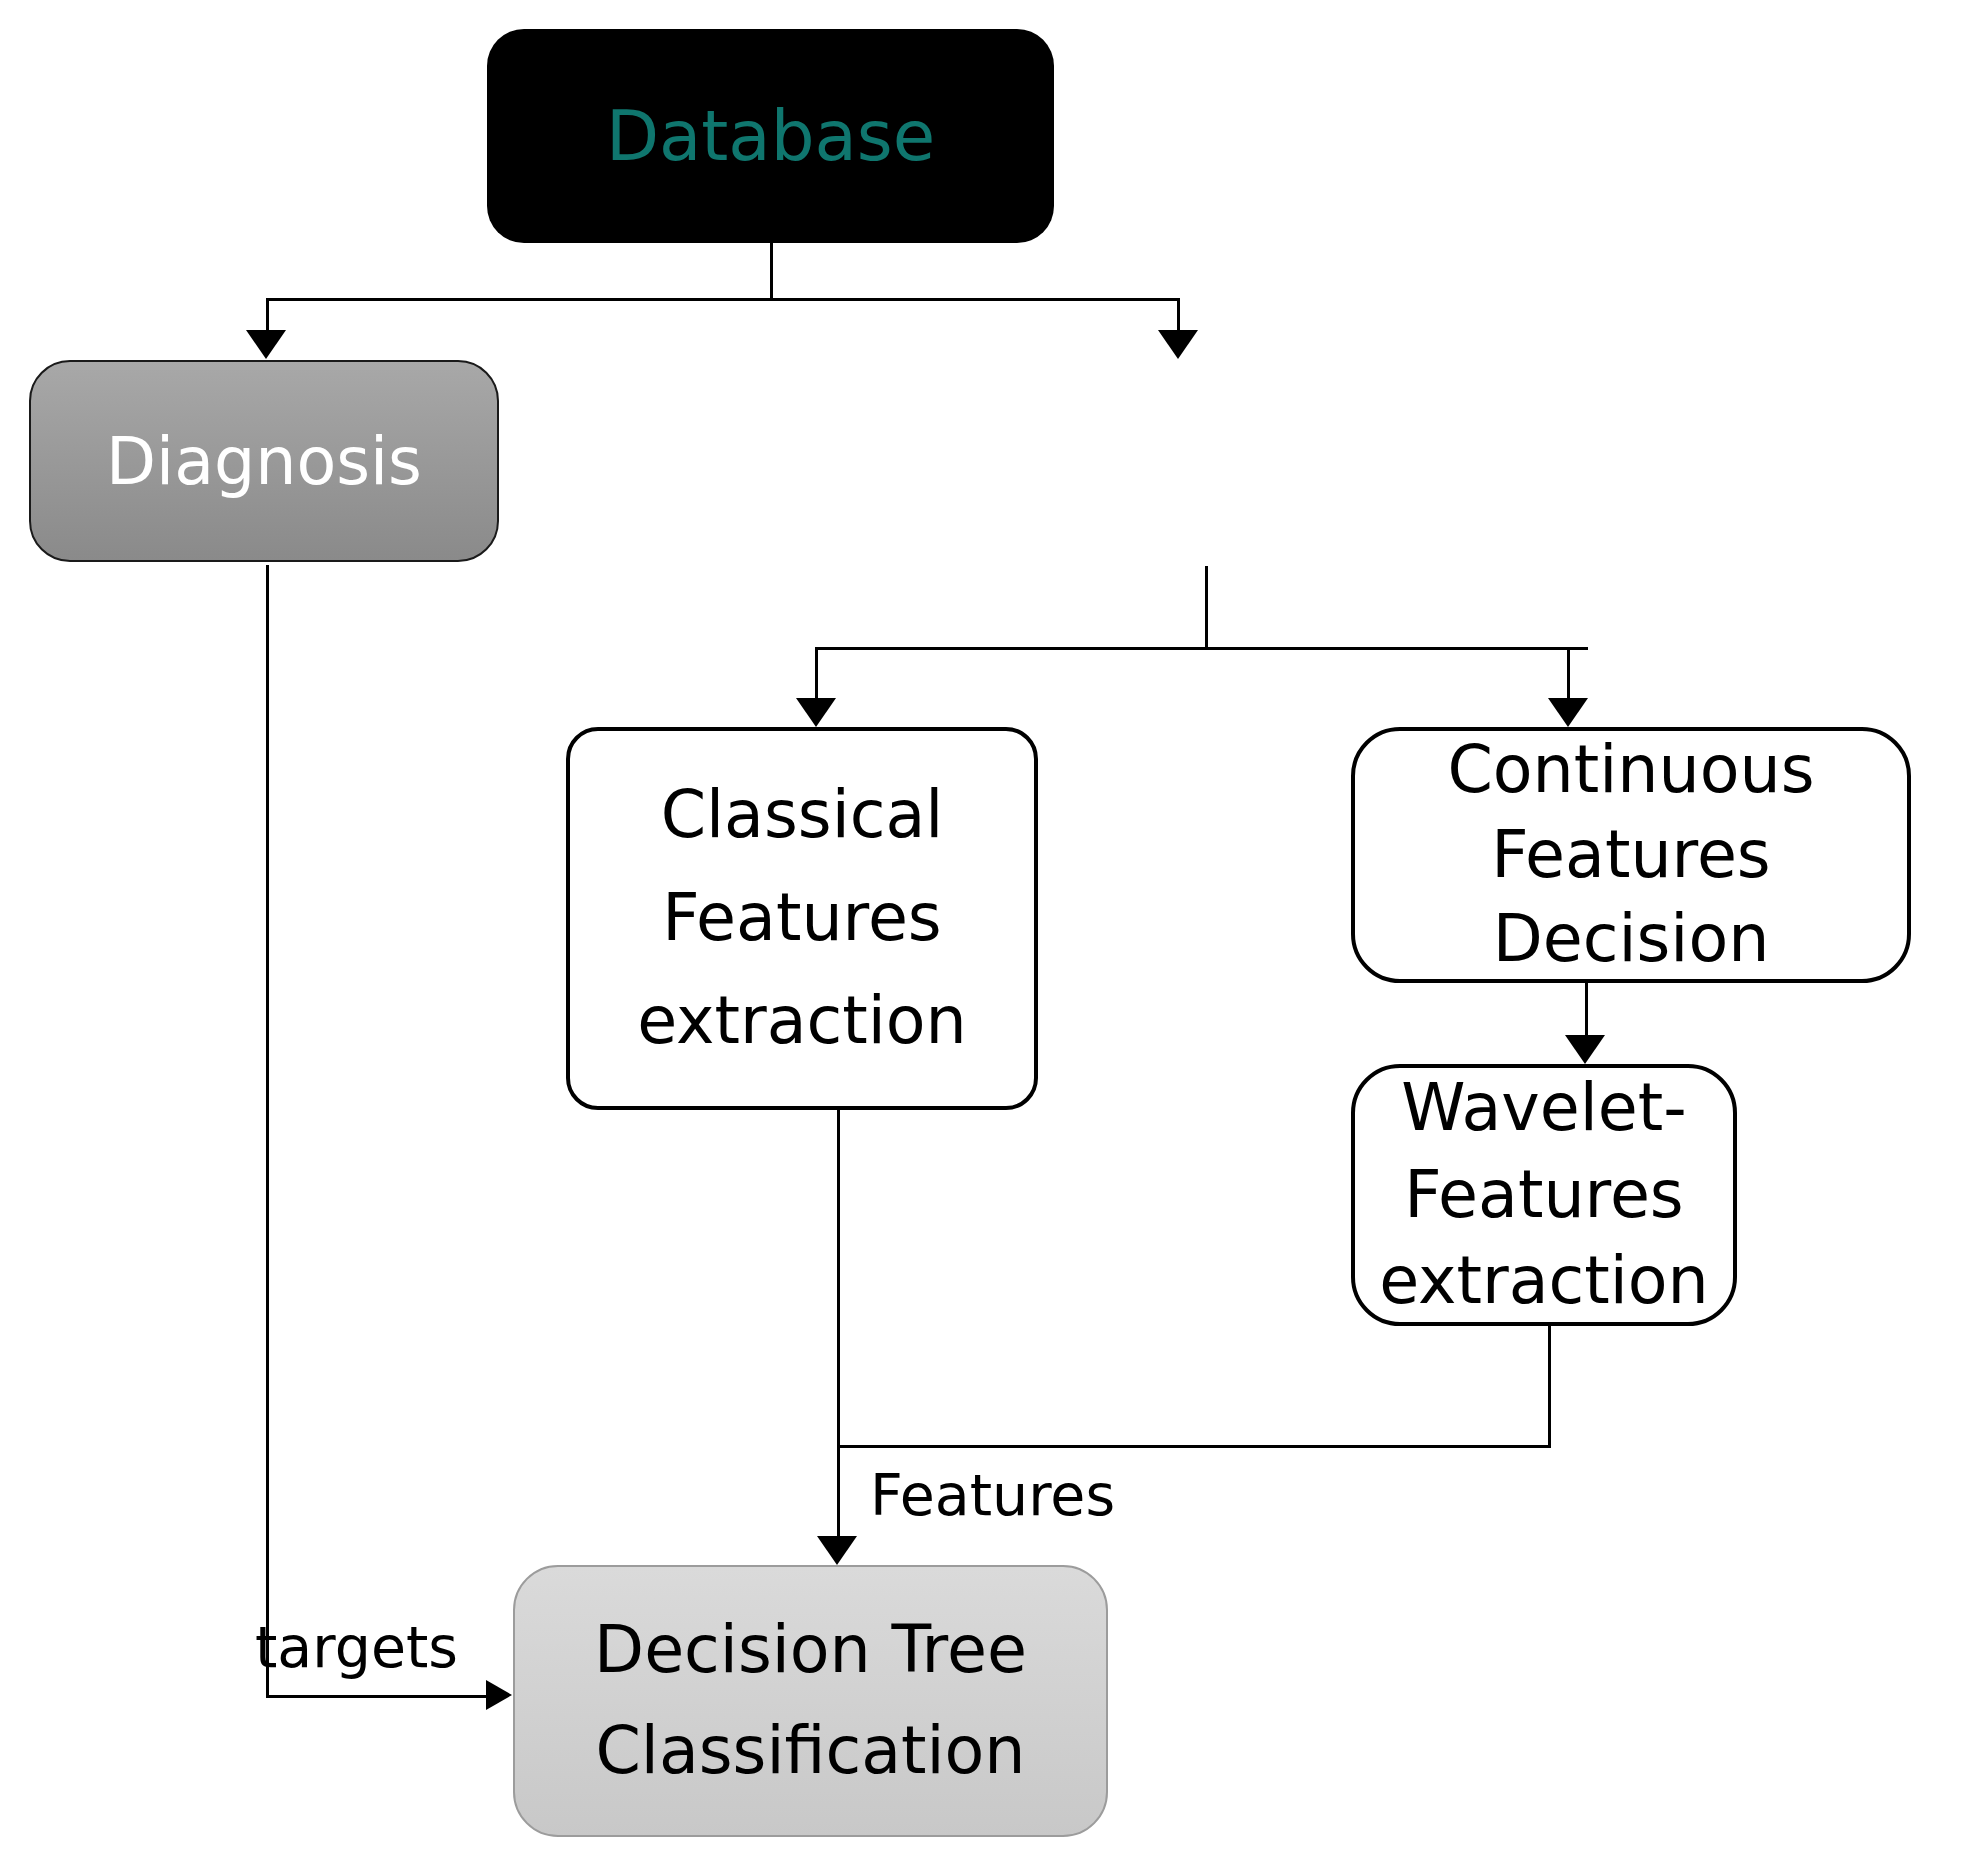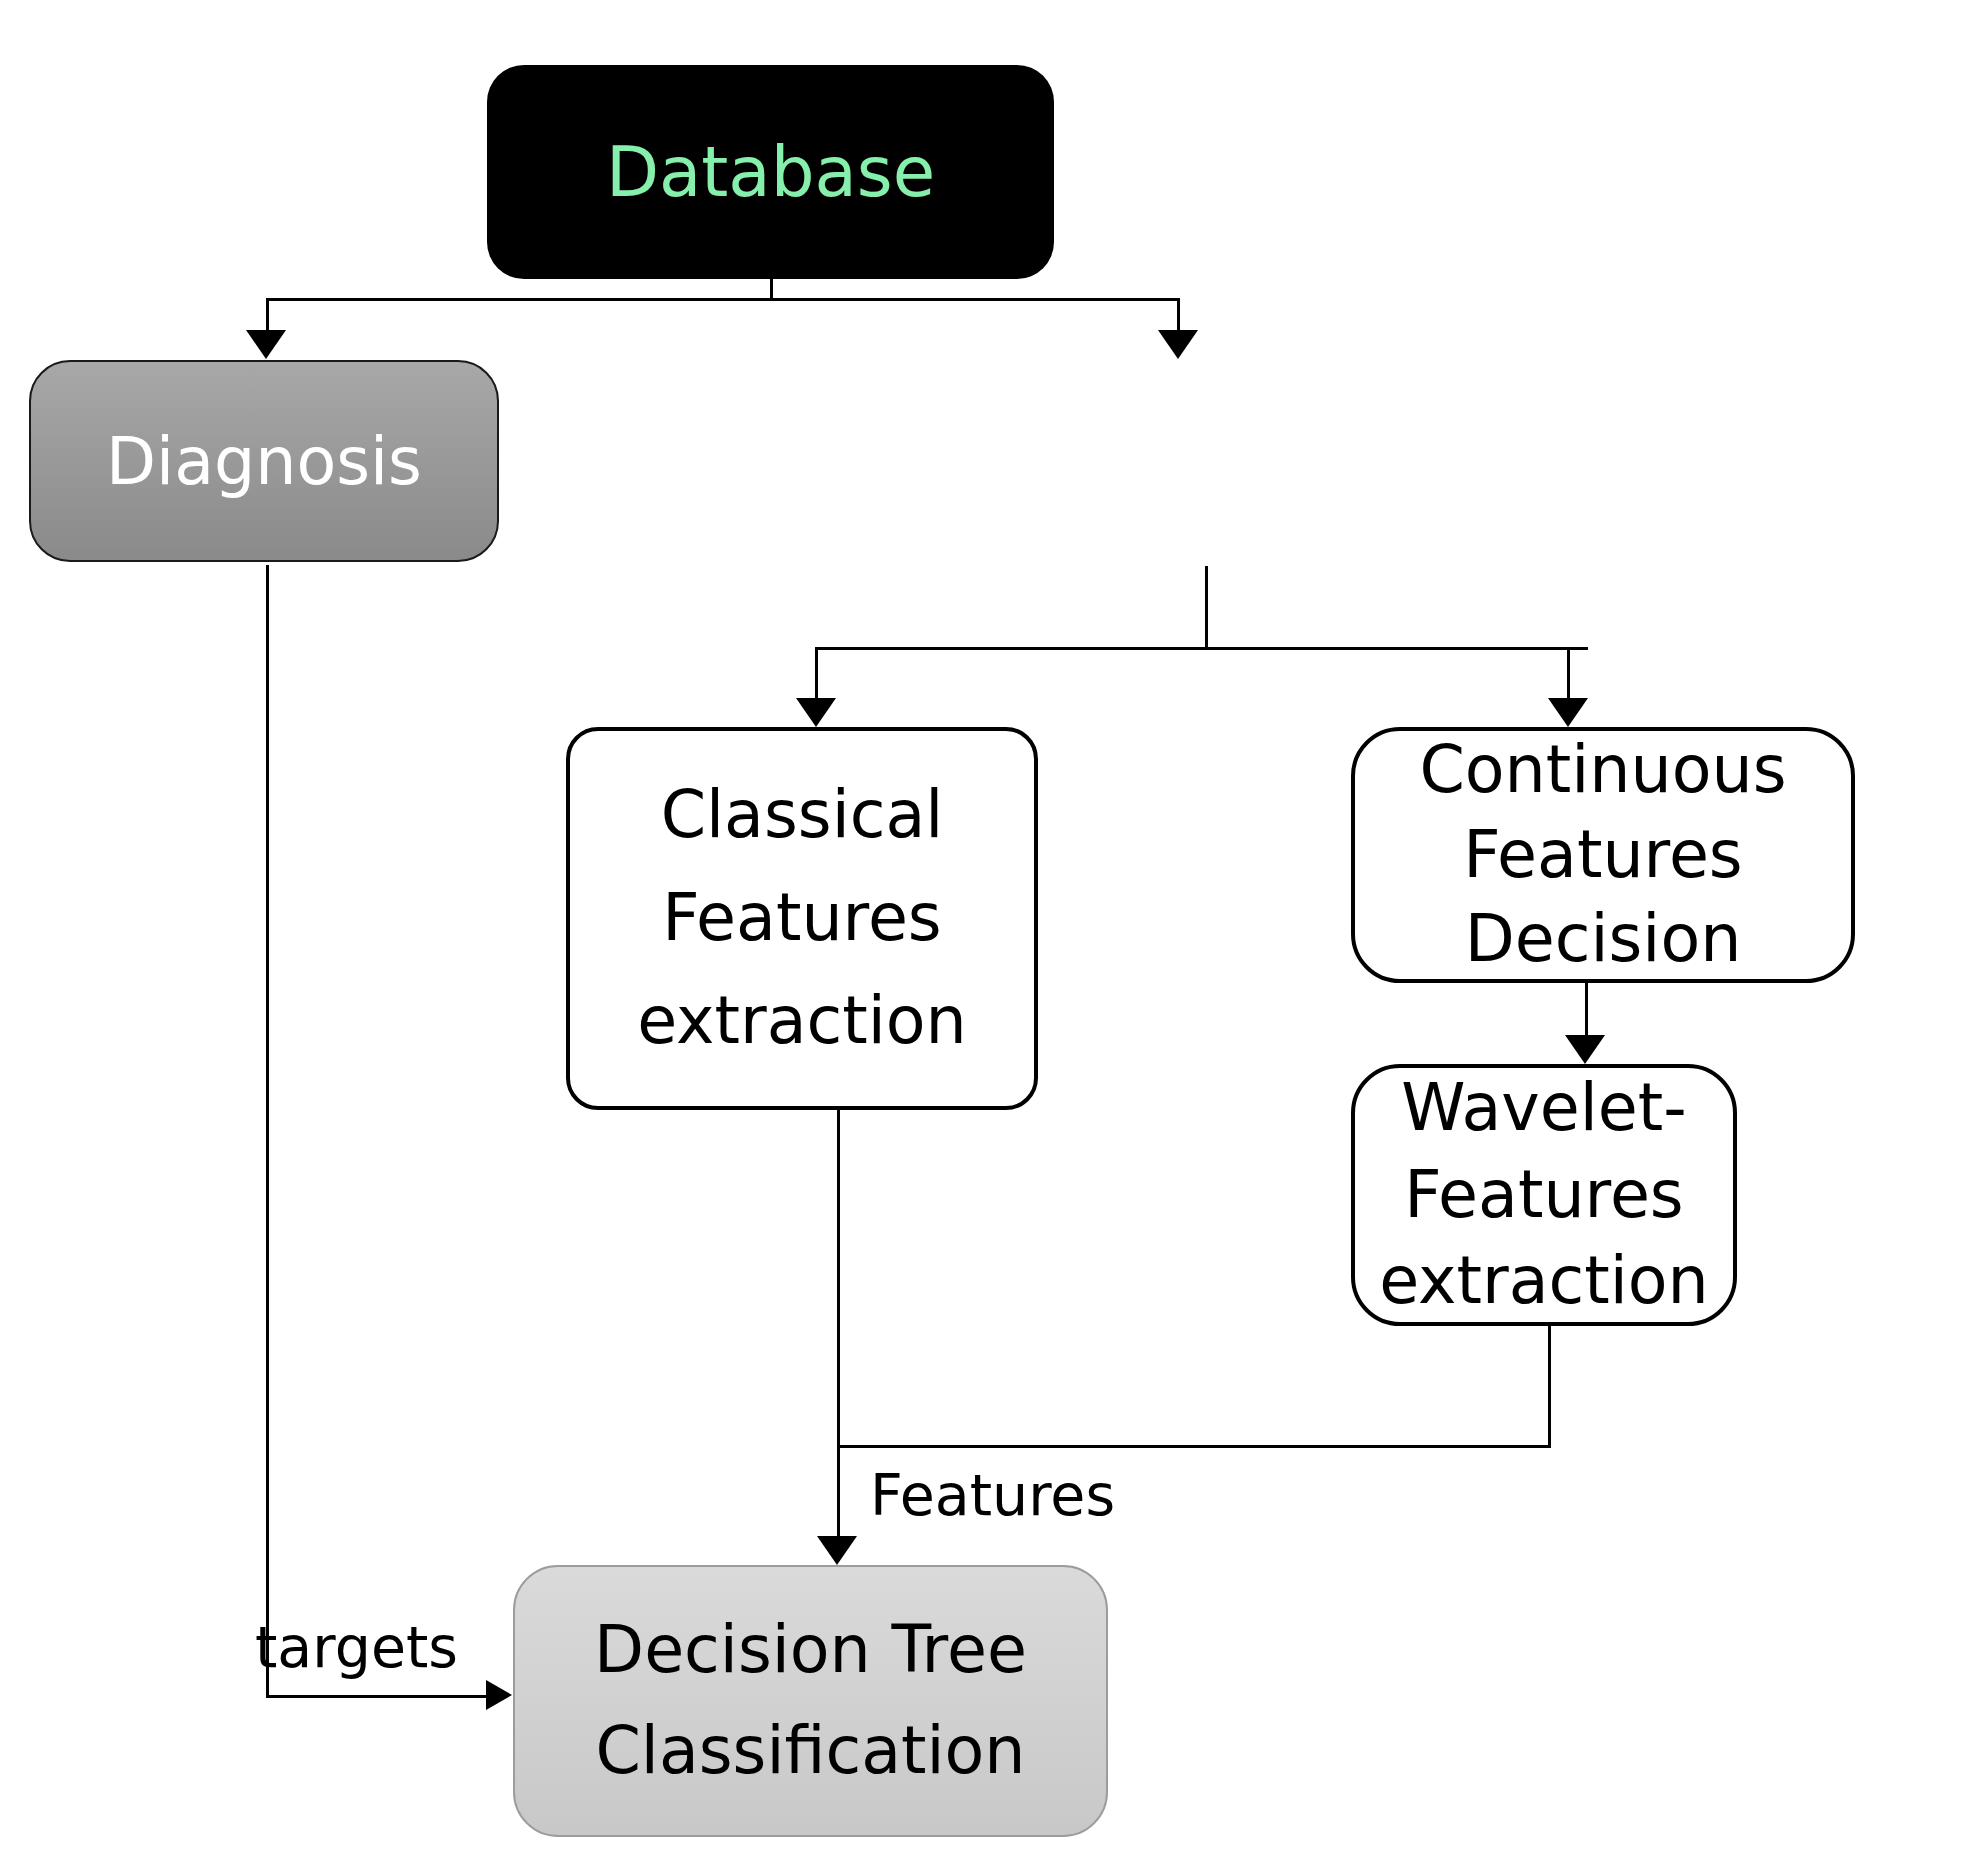--- a/index.html
+++ b/index.html
@@ -18,23 +18,22 @@
     flex-direction:column;
     align-items:center;
     justify-content:center;
     text-align:center;
   }
   .node span{display:block;}
   .node-database{
     left:487px; top:29px; width:567px; height:214px;
     background:#000000;
     border-radius:37px;
-    color:#86efac;
+    color:#0f766e;
     font-size:69px;
-    margin-top:36px;
   }
   .node-gray{
     background:linear-gradient(180deg,#a8a8a8 0%,#8a8a8a 100%);
     border:2.9px solid #1a1a1a;
     border-radius:41px;
     color:#ffffff;
     font-size:65px;
   }
   .node-diagnosis{ left:29px; top:360px; width:470px; height:202px; }
   .node-erg{ left:959px; top:360px; width:441px; height:208px; line-height:1.45; }
@@ -42,21 +41,21 @@
     background:#ffffff;
     border:4.9px solid #000000;
     color:#000000;
     font-size:65px;
   }
   .node-classical{
     left:566px; top:727px; width:472px; height:383px;
     border-radius:32px; line-height:1.58;
   }
   .node-cwt{
-    left:1351px; top:727px; width:504px; height:256px;
+    left:1351px; top:727px; width:560px; height:256px;
     border-radius:49px; line-height:1.3;text-align:right;
   }
   .node-wavelet{
     left:1351px; top:1064px; width:386px; height:262px;
     border-radius:49px; line-height:1.33;
   }
   .node-decision{
     left:513px; top:1565px; width:595px; height:272px;
     background:linear-gradient(180deg,#dadada 0%,#c8c8c8 100%);
     border:2.9px solid #9c9c9c;

